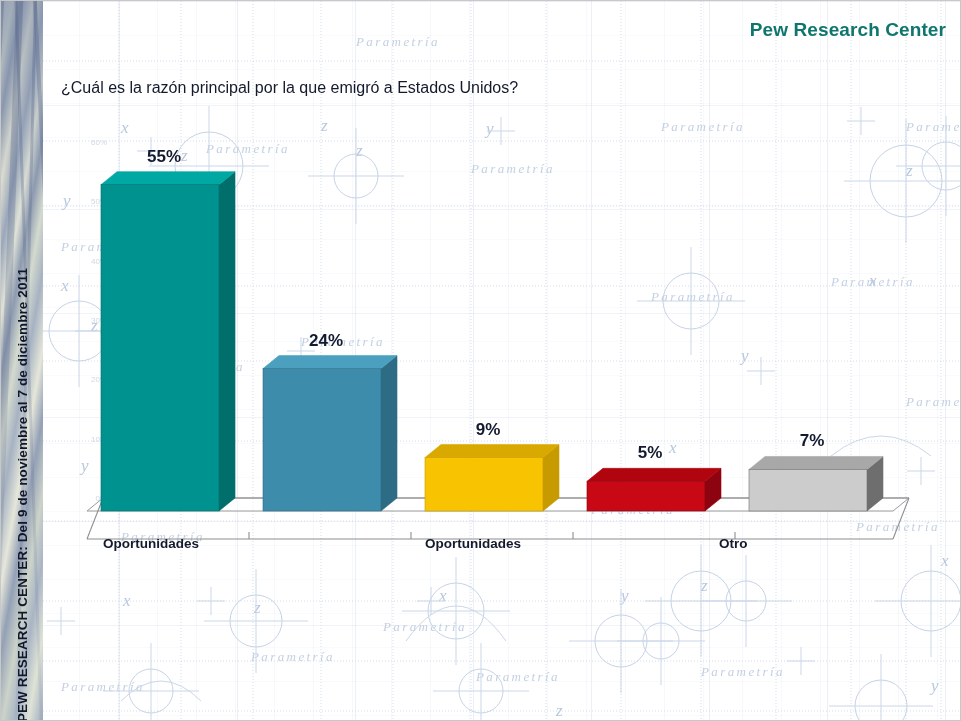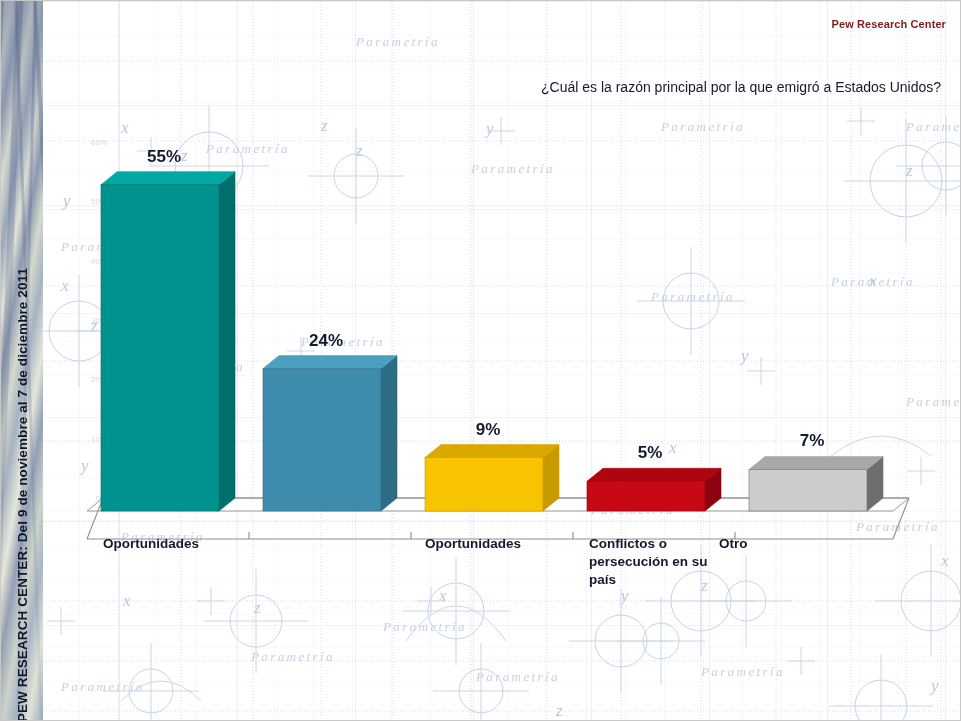--- a/index.html
+++ b/index.html
@@ -113,36 +113,36 @@
   #header-line1 {
     font-size: 15px;
     color: #4a4a4a;
     letter-spacing: 0.2px;
   }
   #header-line1 b {
     color: #1a1a1a;
     font-weight: bold;
   }
   #header-line2 {
-    font-size: 11px;
+    font-size: 19px;
     font-weight: bold;
-    color: #7f1d1d;
+    color: #0f766e;
     margin-top: 3px;
     letter-spacing: 0.1px;
   }
 
   
   #chart-title {
     position: absolute;
     left: 60px;
     top: 78px;
     width: 880px;
     z-index: 6;
-    text-align: right;
-    font-size: 14px;
+    text-align: left;
+    font-size: 16px;
     color: #14192c;
     font-family: "Liberation Sans", sans-serif;
   }
 
   
   #chart {
     position: absolute;
     left: 60px;
     top: 118px;
     width: 880px;
@@ -398,23 +398,18 @@
       </svg>
   </div>
 
   <div id="cat-labels">
     <div class="cat-label" style="left:42px;  top:0;  width:160px;">
       <div>Oportunidades</div>
     </div>
     <div class="cat-label" style="left:364px; top:0;  width:170px;">
       <div>Oportunidades</div>
     </div>
-    <div class="cat-label" style="left:528px; top:0;  width:164px;">
-      <div>Conflictos o</div>
-      <div>persecución en su</div>
-      <div>país</div>
-    </div>
     <div class="cat-label" style="left:658px; top:0;  width:150px;">
       <div>Otro</div>
     </div>
   </div>
 
 </div>
 
 </body></html>

